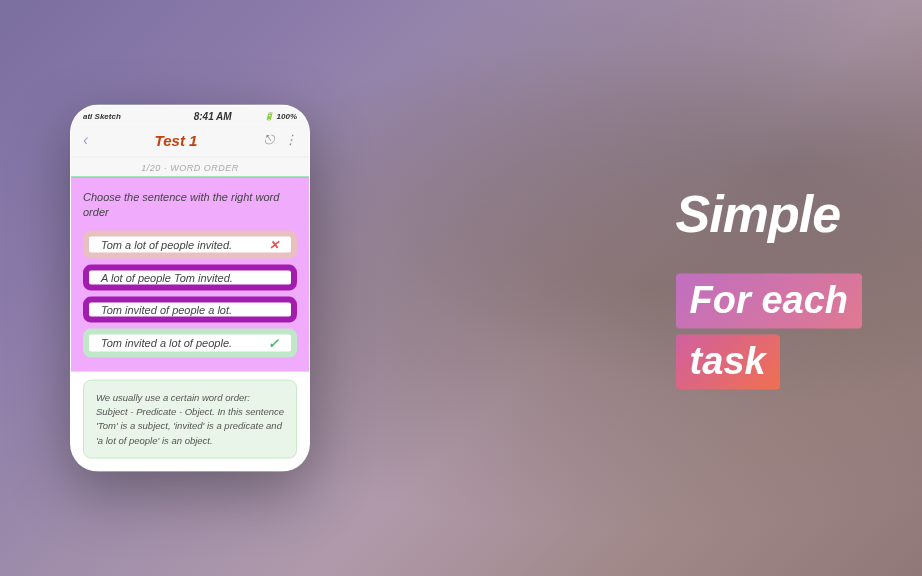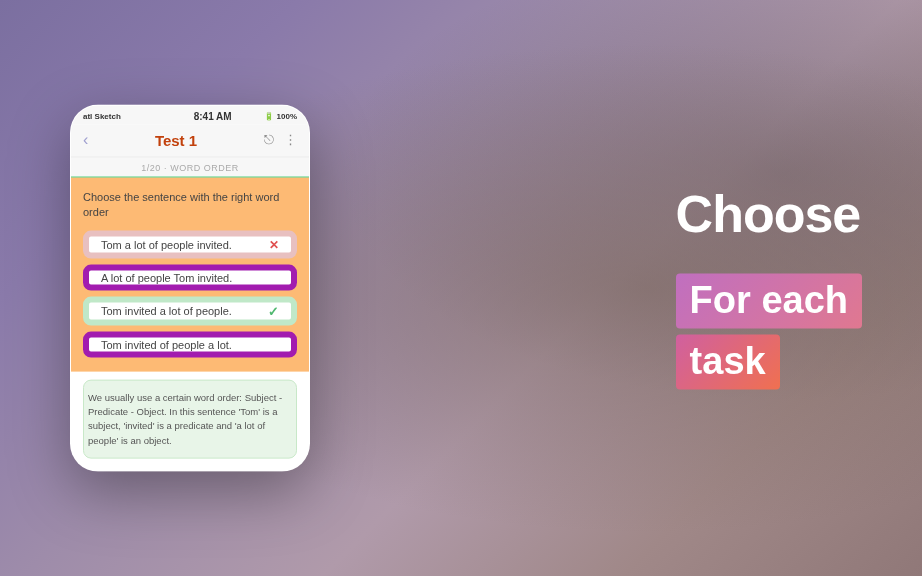--- a/index.html
+++ b/index.html
@@ -1,15 +1,15 @@
 <!DOCTYPE html>
 <html><head>
   <meta charset="utf-8">
   <style>
-    * { margin: 0; padding: 0; box-sizing: border-box; }
+    * { margin: 0; padding: 0; box-sizing: border-box; font-style: italic; }
 
     body {
       width: 922px;
       height: 576px;
       overflow: hidden;
       font-family: -apple-system, BlinkMacSystemFont, 'Segoe UI', Helvetica, Arial, sans-serif;
       position: relative;
     }
 
     .bg {
@@ -134,21 +134,21 @@
       text-align: center;
       padding: 5px 0 4px;
       font-size: 9px;
       color: #aaa;
       letter-spacing: 0.5px;
       border-bottom: 1px solid #22c55e;
     }
 
     
     .quiz-content {
-      background: #fdba74;
+      background: #f0abfc;
       padding: 12px 12px 8px;
     }
 
     .question-text {
       font-size: 11px;
       color: #444;
       line-height: 1.4;
       margin-bottom: 10px;
       font-weight: 400;
     }
@@ -184,35 +184,35 @@
       color: #50b870;
       font-size: 13px;
       font-weight: 700;
     }
 
     
     .explanation-box {
       background: #e8f5e8;
       border: 1px solid #c8e8c8;
       border-radius: 8px;
-      padding: 10px 4px;
+      padding: 10px 12px;
       margin: 8px 12px 12px;
       font-size: 9.5px;
       color: #555;
       line-height: 1.5;
     }
   </style>
 </head>
 <body>
 
 <div class="bg"></div>
 
 <div class="right-content">
   <div class="headline">
-    <div>Choose</div>
+    <div>Simple</div>
   </div>
   <div class="highlight-block">
     <div class="highlight-line1">For each</div>
     <br>
     <div class="highlight-line2">task</div>
   </div>
 </div>
 
 <div class="phone-wrapper">
   <div class="phone">
@@ -244,28 +244,28 @@
 
       <div class="answer-option wrong">
         <span>Tom a lot of people invited.</span>
         <span class="icon-x">✕</span>
       </div>
 
       <div class="answer-option">
         <span>A lot of people Tom invited.</span>
       </div>
 
+      <div class="answer-option">
+        <span>Tom invited of people a lot.</span>
+      </div>
+
       <div class="answer-option correct">
         <span>Tom invited a lot of people.</span>
         <span class="icon-check">✓</span>
       </div>
-
-      <div class="answer-option">
-        <span>Tom invited of people a lot.</span>
-      </div>
     </div>
 
     <div class="explanation-box">
       <span>We usually use a certain word order: Subject - Predicate - Object. In this sentence 'Tom' is a subject, 'invited' is a predicate and 'a lot of people' is an object.</span>
     </div>
 
   </div>
 </div>
 
 </body></html>

